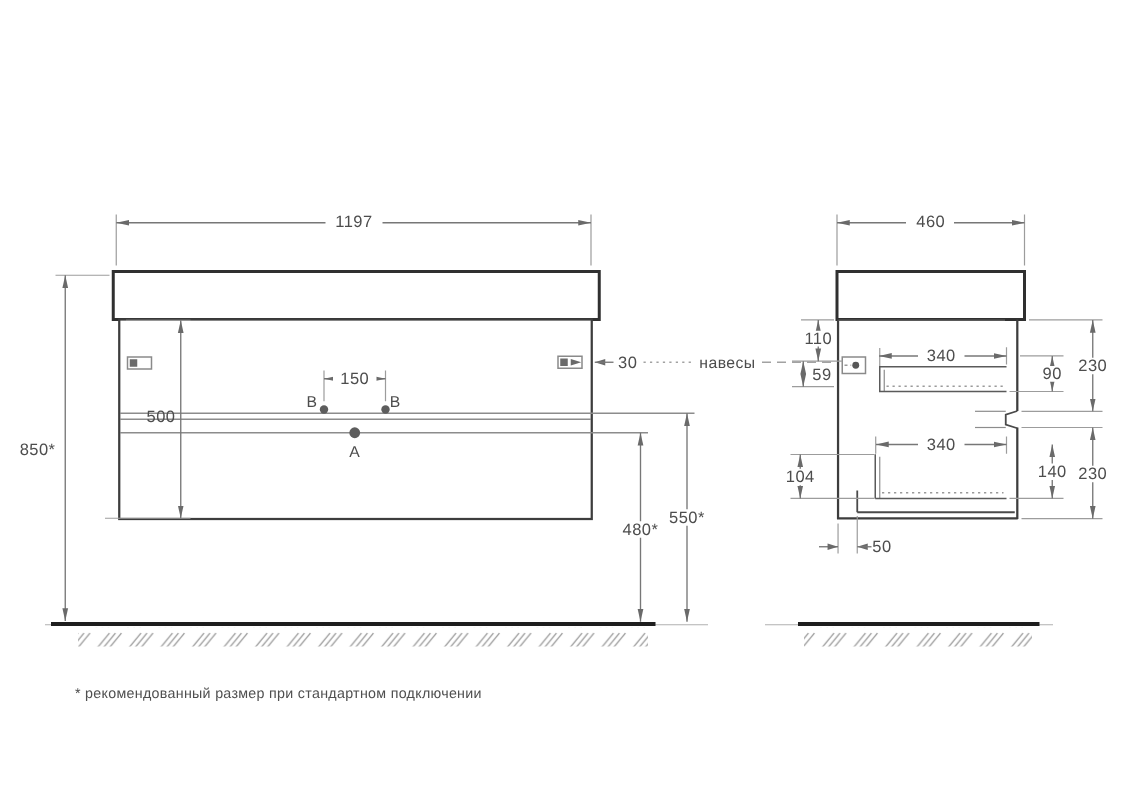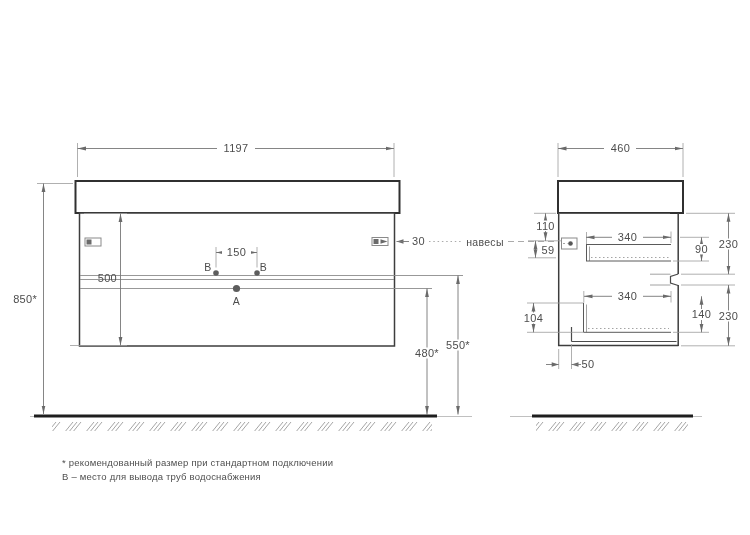--- a/index.html
+++ b/index.html
@@ -7,21 +7,21 @@
     position:relative;width:750px;height:535px;background:#ffffff;overflow:hidden;
     font-family:"Liberation Sans", sans-serif;
   }
   svg{position:absolute;left:0;top:0;}
   svg text{
     font-family:"Liberation Sans", sans-serif;
     font-size:11px;fill:#4d4d4d;letter-spacing:.3px;
   }
   svg text.small{font-size:10.5px;}
   .footnotes{
-    position:absolute;left:62px;top:456px;
+    position:absolute;left:50px;top:456px;
     font-size:9.5px;color:#4f4f4f;letter-spacing:.2px;line-height:13.5px;
     white-space:nowrap;
   }
 </style>
 </head>
 <body>
 
 <div class="canvas">
 <svg width="750" height="535" viewBox="0 0 750 535">
   <defs>
@@ -240,15 +240,14 @@
 
   <g>
     <line x1="510" y1="416.5" x2="702" y2="416.5" stroke="#b0b0b0" stroke-width="0.8"></line>
     <line x1="532" y1="416" x2="693" y2="416" stroke="#1e1e1e" stroke-width="2.8"></line>
     <rect x="536" y="418" width="152" height="13" fill="url(#hatch)"></rect>
   </g>
 </svg>
 
 <div class="footnotes">
   <div>* рекомендованный размер при стандартном подключении</div>
-  <div>В – место для вывода труб водоснабжения</div>
 </div>
 </div>
 
 </body></html>

